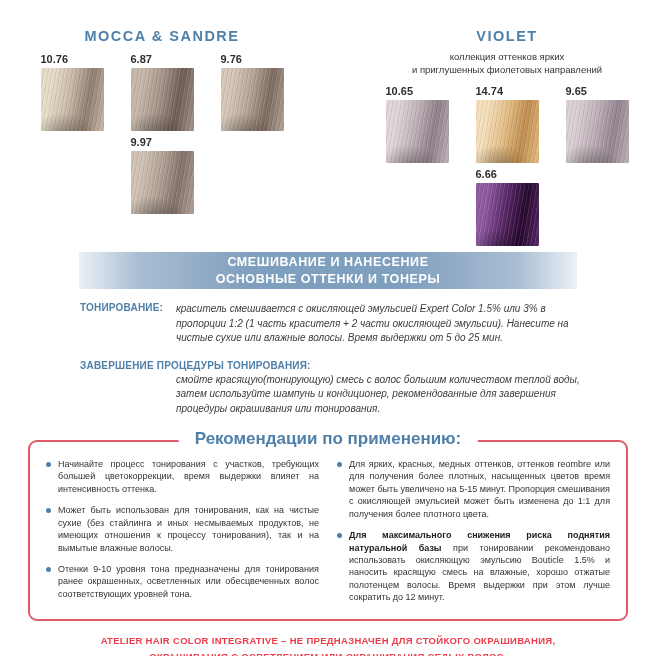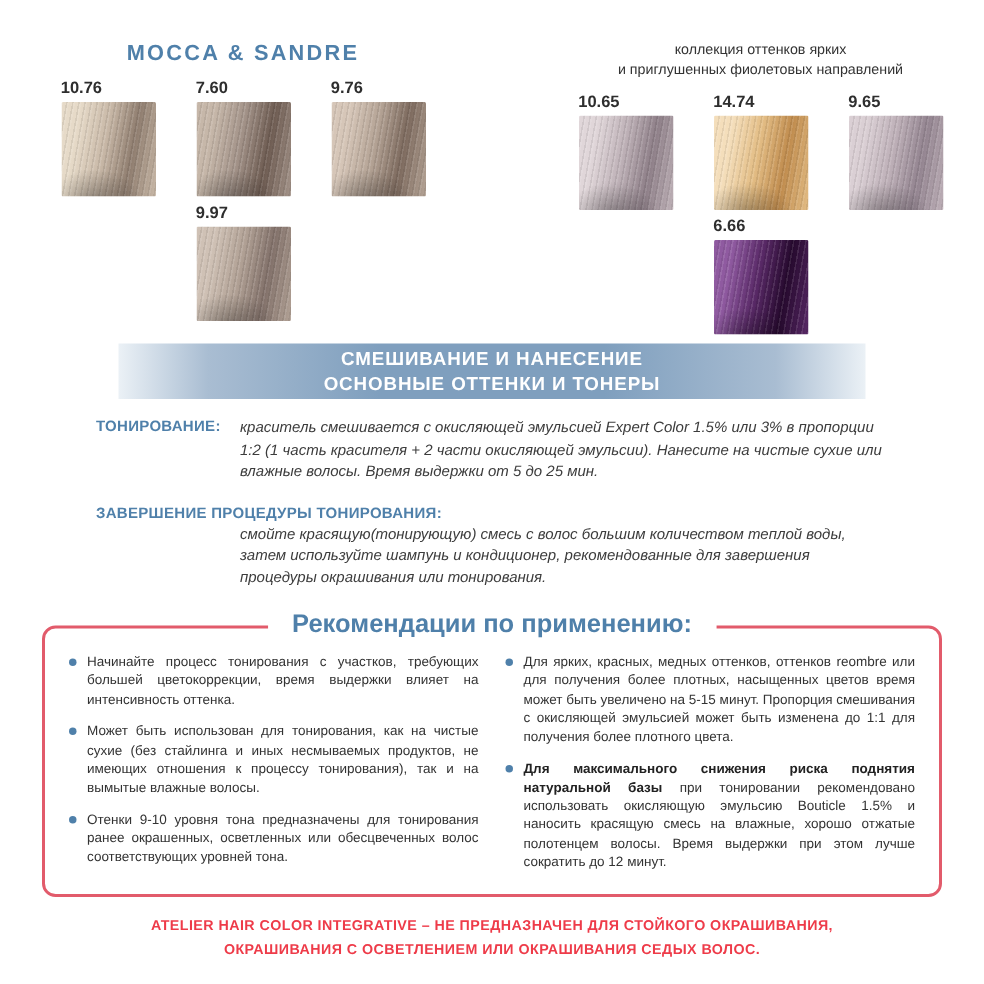--- a/index.html
+++ b/index.html
@@ -24,21 +24,21 @@
   .shade-cell{width:63px;}
   .shade-code{font-size:11px;font-weight:bold;color:#2e2e2e;margin-bottom:3px;text-align:left;}
   .swatch{width:63px;height:63px;border-radius:1px;}
 
   
   .banner{margin:6px auto 0;width:498px;height:37px;display:flex;flex-direction:column;justify-content:center;align-items:center;
     background:linear-gradient(90deg,var(--banner-edge) 0%,#a9bdd2 12%,var(--banner-blue) 35%,var(--banner-blue) 65%,#a9bdd2 88%,var(--banner-edge) 100%);}
   .banner div{color:#fff;font-weight:bold;font-size:12.5px;letter-spacing:0.6px;line-height:1.3;text-transform:uppercase;}
 
   
-  .paras{padding:0 64px;}
+  .paras{padding:0 64px;margin-left:16px;}
   .para-label{color:var(--accent-blue);font-weight:bold;font-size:10px;letter-spacing:0.2px;}
   .para-text{font-size:10px;line-height:1.45;color:#3c3c3c;font-style:italic;}
   .toning{display:flex;margin-top:13px;}
   .toning .para-label{flex:0 0 96px;padding-top:0;}
   .toning .para-text{flex:1;}
   .finishing{margin-top:14px;}
   .finishing .para-text{margin-left:96px;margin-top:2px;max-width:430px;}
 
   
   .reco-box{margin:24px 28px 0;border:2px solid var(--red-border);border-radius:9px;position:relative;padding:16px 16px 6px;}
@@ -63,35 +63,36 @@
   <div class="collections-row">
 
     <div class="collection">
       <div class="collection-title">MOCCA &amp; SANDRE</div>
       <div class="shade-grid">
         <div class="shade-cell">
           <div class="shade-code">10.76</div>
           <div class="swatch" style="background: radial-gradient(80% 55% at 35% 105%, rgba(0, 0, 0, 0.3), rgba(0, 0, 0, 0) 62%), repeating-linear-gradient(100deg, rgba(255, 255, 255, 0.1) 0px, rgba(255, 255, 255, 0.1) 1px, rgba(0, 0, 0, 0) 1px, rgba(0, 0, 0, 0) 3px, rgba(0, 0, 0, 0.07) 3px, rgba(0, 0, 0, 0.07) 4px), linear-gradient(100deg, rgb(230, 218, 200) 0%, rgb(230, 218, 200) 18%, rgb(201, 185, 168) 45%, rgb(143, 125, 111) 72%, rgb(201, 185, 168) 100%);"></div>
         </div>
         <div class="shade-cell">
-          <div class="shade-code">7.60</div>
+          <div class="shade-code">6.87</div>
           <div class="swatch" style="background: radial-gradient(80% 55% at 35% 105%, rgba(0, 0, 0, 0.3), rgba(0, 0, 0, 0) 62%), repeating-linear-gradient(100deg, rgba(255, 255, 255, 0.1) 0px, rgba(255, 255, 255, 0.1) 1px, rgba(0, 0, 0, 0) 1px, rgba(0, 0, 0, 0) 3px, rgba(0, 0, 0, 0.07) 3px, rgba(0, 0, 0, 0.07) 4px), linear-gradient(100deg, rgb(198, 183, 169) 0%, rgb(198, 183, 169) 18%, rgb(164, 148, 138) 45%, rgb(110, 92, 82) 72%, rgb(164, 148, 138) 100%);"></div>
         </div>
         <div class="shade-cell">
           <div class="shade-code">9.76</div>
           <div class="swatch" style="background: radial-gradient(80% 55% at 35% 105%, rgba(0, 0, 0, 0.3), rgba(0, 0, 0, 0) 62%), repeating-linear-gradient(100deg, rgba(255, 255, 255, 0.1) 0px, rgba(255, 255, 255, 0.1) 1px, rgba(0, 0, 0, 0) 1px, rgba(0, 0, 0, 0) 3px, rgba(0, 0, 0, 0.07) 3px, rgba(0, 0, 0, 0.07) 4px), linear-gradient(100deg, rgb(214, 198, 184) 0%, rgb(214, 198, 184) 18%, rgb(181, 164, 150) 45%, rgb(125, 106, 94) 72%, rgb(181, 164, 150) 100%);"></div>
         </div>
         <div class="shade-cell">
           <div class="shade-code">9.97</div>
           <div class="swatch" style="background: radial-gradient(80% 55% at 35% 105%, rgba(0, 0, 0, 0.3), rgba(0, 0, 0, 0) 62%), repeating-linear-gradient(100deg, rgba(255, 255, 255, 0.1) 0px, rgba(255, 255, 255, 0.1) 1px, rgba(0, 0, 0, 0) 1px, rgba(0, 0, 0, 0) 3px, rgba(0, 0, 0, 0.07) 3px, rgba(0, 0, 0, 0.07) 4px), linear-gradient(100deg, rgb(207, 193, 181) 0%, rgb(207, 193, 181) 18%, rgb(178, 162, 150) 45%, rgb(130, 113, 106) 72%, rgb(178, 162, 150) 100%);"></div>
         </div>
       </div>
     </div>
 
     <div class="collection">
+      <div class="collection-title">VIOLET</div>
       <div class="collection-desc">
         <div>коллекция оттенков ярких</div>
         <div>и приглушенных фиолетовых направлений</div>
       </div>
       <div class="shade-grid">
         <div class="shade-cell">
           <div class="shade-code">10.65</div>
           <div class="swatch" style="background: radial-gradient(80% 55% at 35% 105%, rgba(0, 0, 0, 0.3), rgba(0, 0, 0, 0) 62%), repeating-linear-gradient(100deg, rgba(255, 255, 255, 0.1) 0px, rgba(255, 255, 255, 0.1) 1px, rgba(0, 0, 0, 0) 1px, rgba(0, 0, 0, 0) 3px, rgba(0, 0, 0, 0.07) 3px, rgba(0, 0, 0, 0.07) 4px), linear-gradient(100deg, rgb(224, 214, 217) 0%, rgb(224, 214, 217) 18%, rgb(191, 178, 184) 45%, rgb(142, 127, 136) 72%, rgb(191, 178, 184) 100%);"></div>
         </div>
         <div class="shade-cell">

